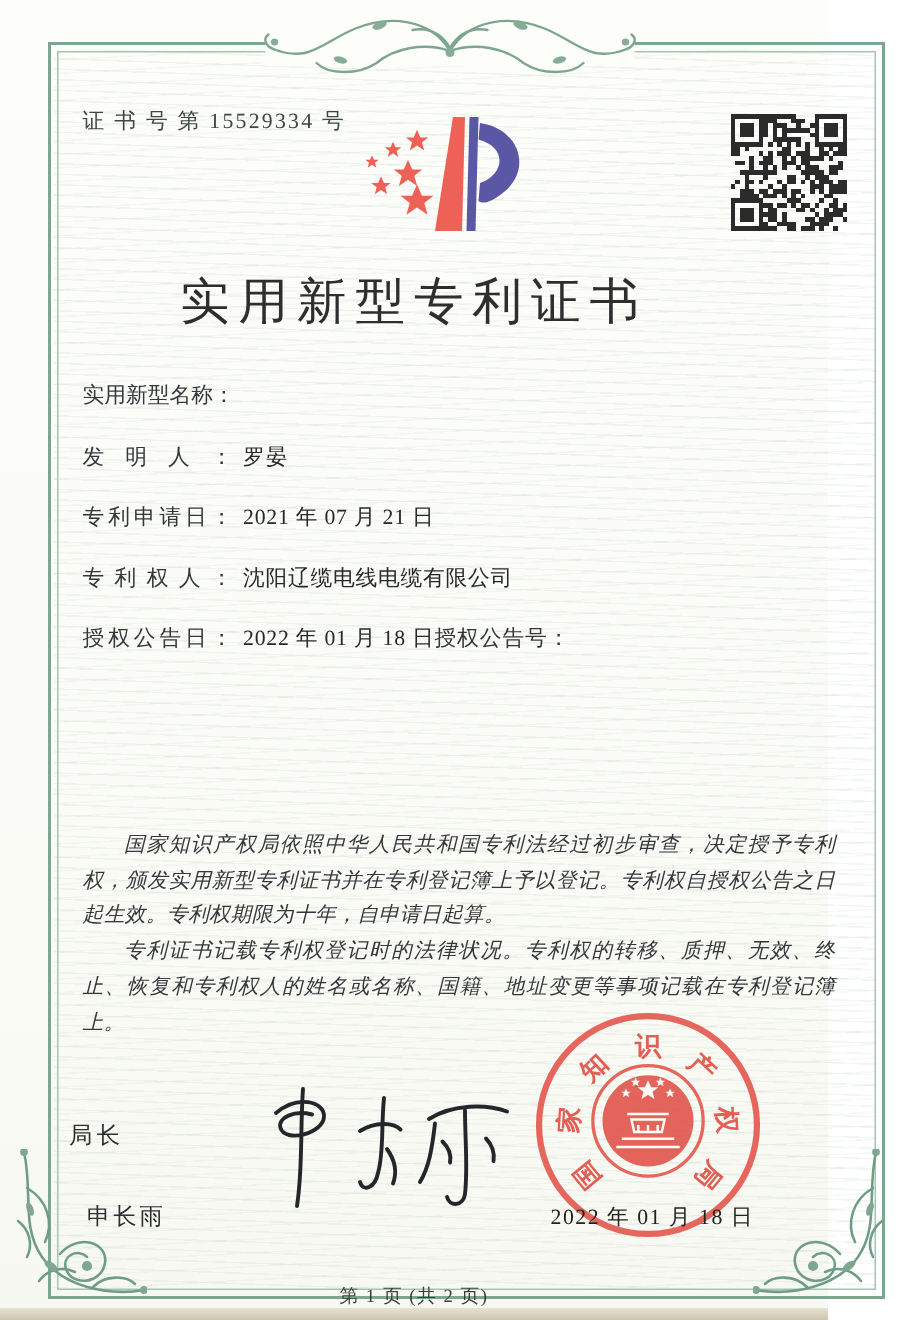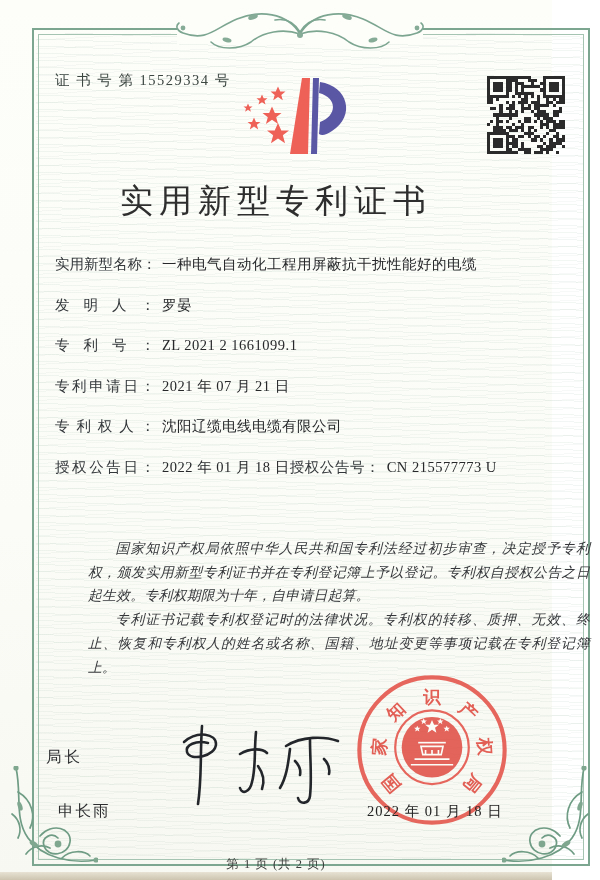--- a/index.html
+++ b/index.html
@@ -47,23 +47,23 @@
   }
   .frow{line-height:21px;white-space:nowrap;display:flex;}
   .flabel{
     display:inline-block;width:100px;flex:0 0 100px;
     text-align:justify;text-align-last:justify;color:#33373a;
   }
   .fvalue{margin-left:7px;letter-spacing:.5px;}
   .fpair2{display:flex;}
   .fpair2 .flabel{width:90px;flex:0 0 90px;}
   .paragraphs{
-    position:absolute;left:55px;top:537px;width:502px;
+    position:absolute;left:55px;top:551px;width:502px;
     font-size:13.8px;line-height:1.72;color:#35373a;
-    font-style:italic;text-align:justify;margin-left:33px;
+    font-style:italic;text-align:justify;
   }
   .paragraphs p{margin:0;text-indent:2em;letter-spacing:.3px;}
   .sig-title{position:absolute;left:46px;top:747px;font-size:15.5px;color:#2c2e30;letter-spacing:3px;}
   .sig-name{position:absolute;left:58px;top:778px;font-size:15.5px;color:#2c2e30;letter-spacing:2px;margin-top:23px;}
   .sig-hand{position:absolute;left:168px;top:716px;}
   .seal{position:absolute;left:352px;top:670px;}
   .seal-date{
     position:absolute;left:367px;top:802px;
     font-size:14.5px;color:#222;letter-spacing:1px;font-weight:500;
   }
@@ -507,44 +507,38 @@
       <rect x="17" y="24" width="1" height="1" fill="#2b2b2b"></rect>
       <rect x="19" y="24" width="1" height="1" fill="#2b2b2b"></rect>
       <rect x="22" y="24" width="1" height="1" fill="#2b2b2b"></rect>
     </svg>
 
   <div class="title">实用新型专利证书</div>
 
   <div class="fields">
     <div class="frow">
       <span class="flabel">实用新型名称：</span>
-      <span class="fvalue">一种电气自动化工程用屏蔽抗干扰性能好的电缆</span>
     </div>
     <div class="frow">
       <span class="flabel">发明人：</span>
       <span class="fvalue">罗晏</span>
-    </div>
-    <div class="frow">
-      <span class="flabel">专利号：</span>
-      <span class="fvalue">ZL 2021 2 1661099.1</span>
     </div>
     <div class="frow">
       <span class="flabel">专利申请日：</span>
       <span class="fvalue">2021 年 07 月 21 日</span>
     </div>
     <div class="frow">
       <span class="flabel">专利权人：</span>
       <span class="fvalue">沈阳辽缆电线电缆有限公司</span>
     </div>
     <div class="frow">
       <span class="flabel">授权公告日：</span>
       <span class="fvalue">2022 年 01 月 18 日</span>
       <span class="fpair2">
         <span class="flabel">授权公告号：</span>
-        <span class="fvalue">CN 215577773 U</span>
       </span>
     </div>
   </div>
 
   <div class="paragraphs">
     <p>国家知识产权局依照中华人民共和国专利法经过初步审查，决定授予专利权，颁发实用新型专利证书并在专利登记簿上予以登记。专利权自授权公告之日起生效。专利权期限为十年，自申请日起算。</p>
     <p>专利证书记载专利权登记时的法律状况。专利权的转移、质押、无效、终止、恢复和专利权人的姓名或名称、国籍、地址变更等事项记载在专利登记簿上。</p>
   </div>
 
   <div class="sig-title">局长</div>

